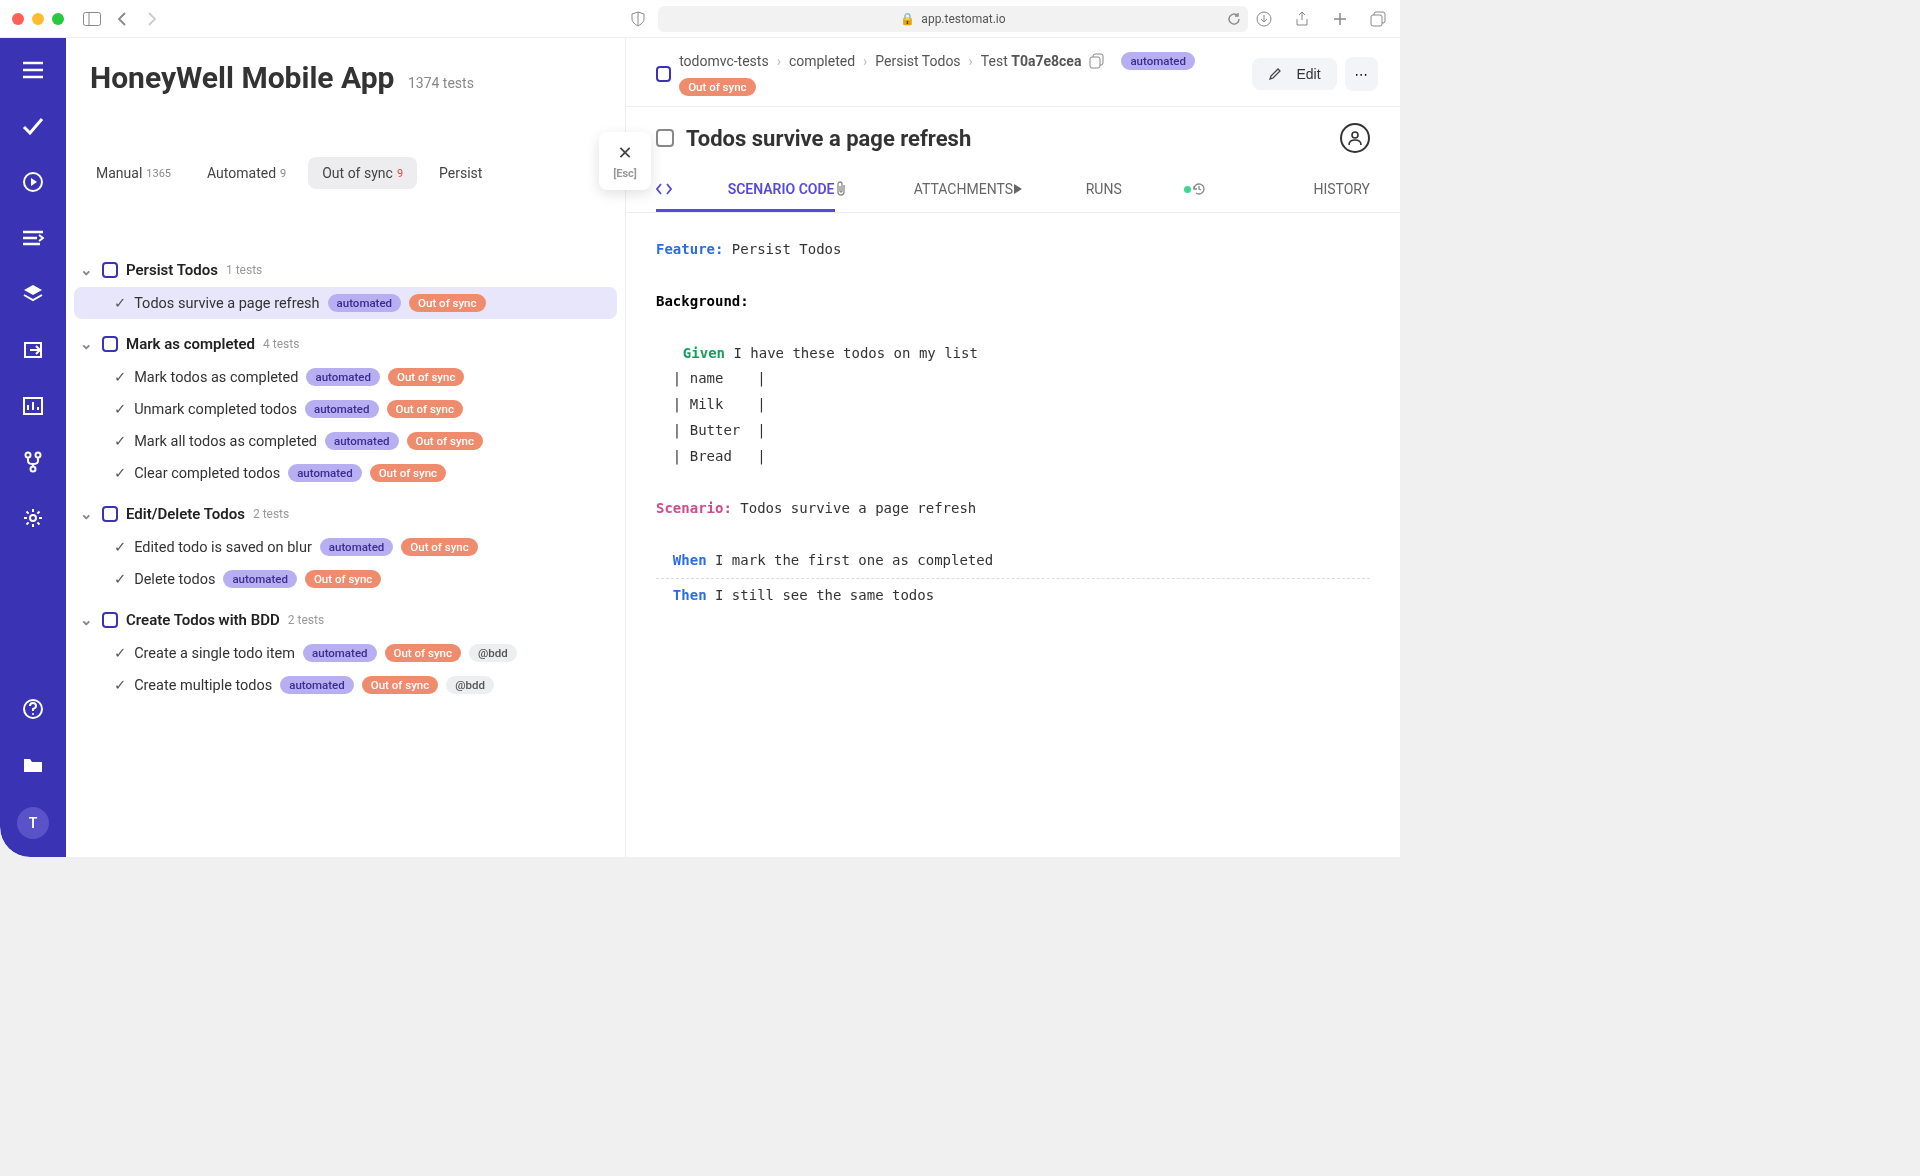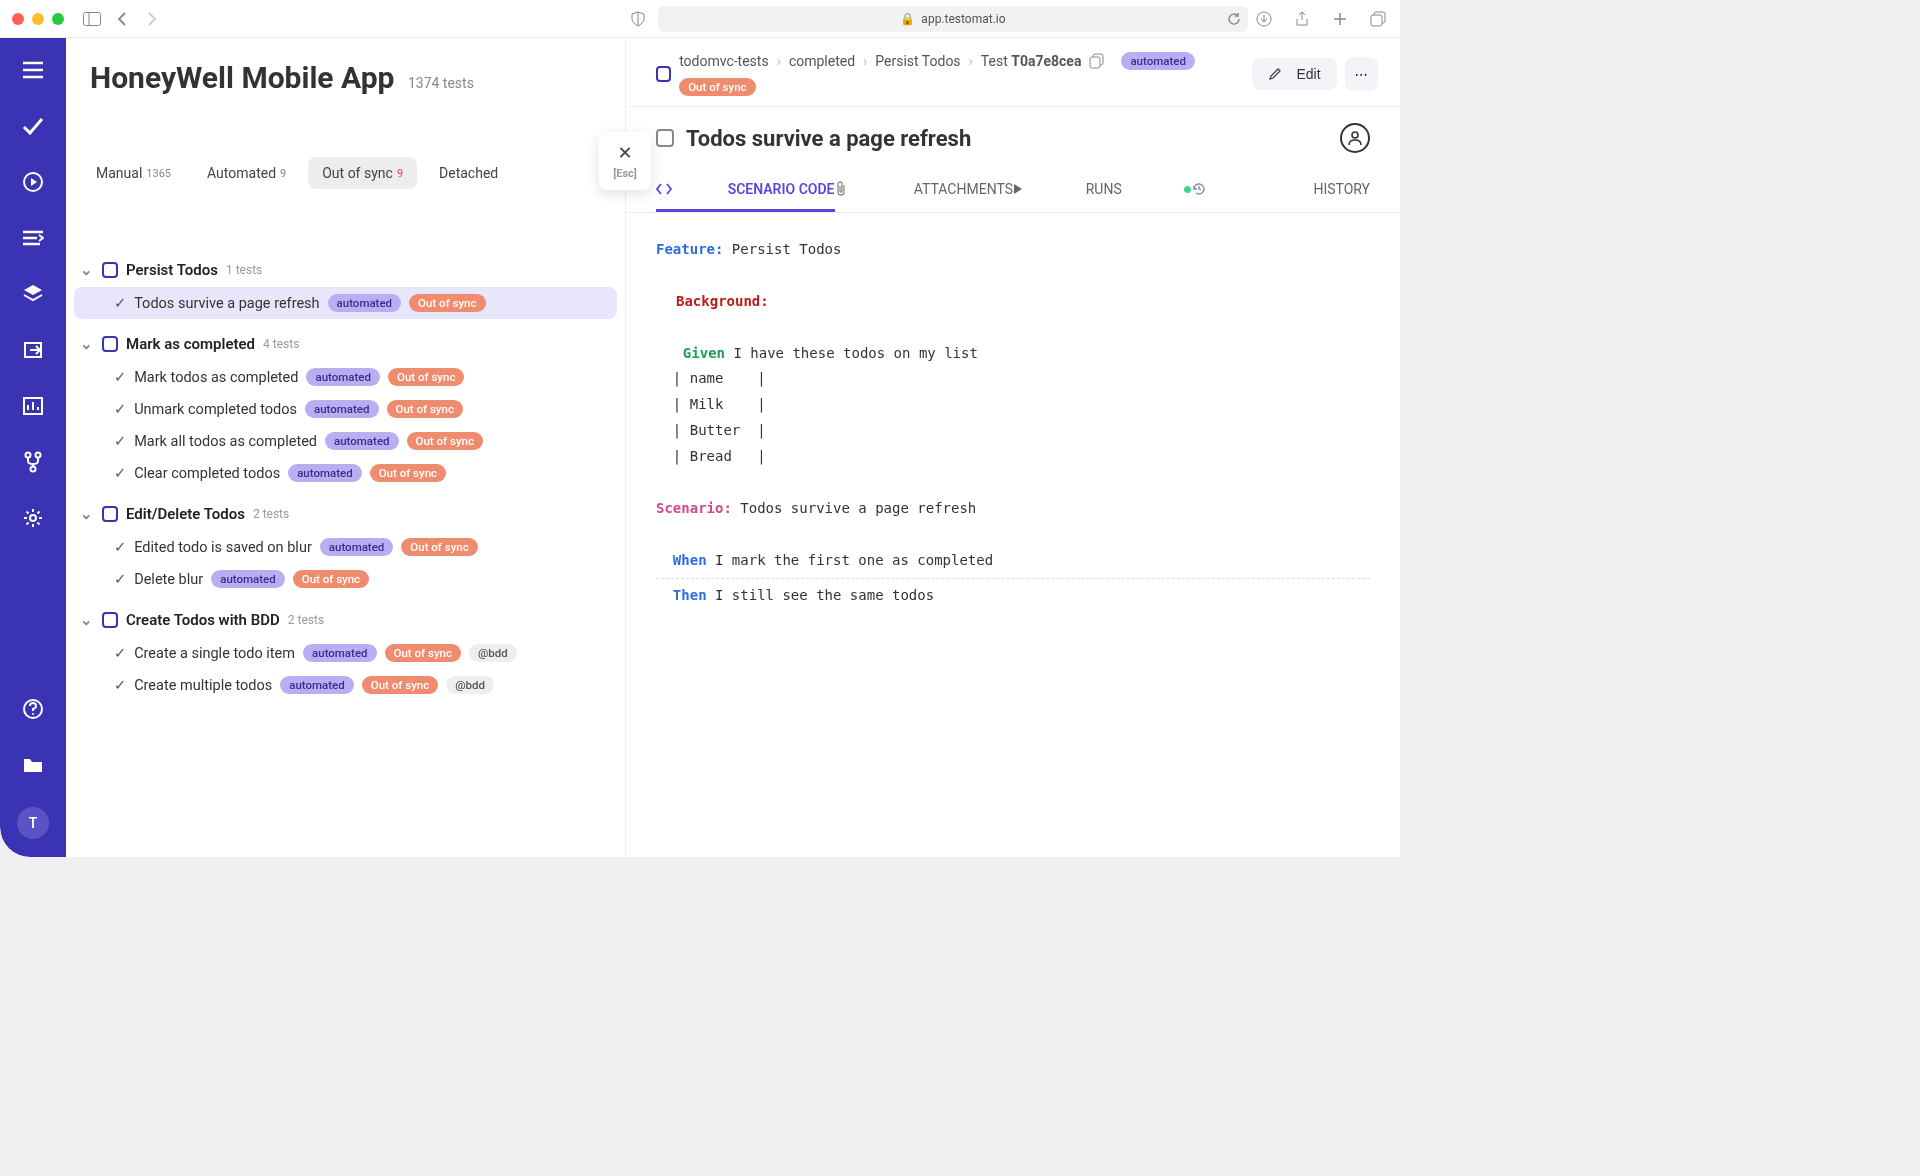--- a/index.html
+++ b/index.html
@@ -155,21 +155,21 @@
   }
   .rp-tab.active { color:#5548e0; border-bottom-color:#5548e0; font-weight:600; }
   .pulse { width:7px; height:7px; border-radius:50%; background:#3cd88f; }
 
   .code {
     padding: 24px 30px; font-family: "SFMono-Regular", Menlo, monospace;
     font-size:14px; line-height:1.85; color:#333;
     white-space:pre;
   }
   .kw-feature { color:#2b6de0; font-weight:600; }
-  .kw-bg { color:#b91c1c; font-weight:600;margin-left:20px; }
+  .kw-bg { color:#000000; font-weight:600; }
   .kw-given { color:#1a9e5a; font-weight:600;margin-left:10px; }
   .kw-scenario { color:#d14a8e; font-weight:600; }
   .kw-when { color:#2b6de0; font-weight:600; }
   .kw-then { color:#2b6de0; font-weight:600; }
   .dashed { border-top:1px dashed #ddd; margin:4px 0; }
   svg { display:block; }
 </style>
 </head>
 <body>
 
@@ -323,21 +323,21 @@
       </div>
       <div class="tab">
         <span>Automated</span>
           <span class="count">9</span>
       </div>
       <div class="tab active">
         <span>Out of sync</span>
           <span class="count red">9</span>
       </div>
       <div class="tab">
-        <span>Detached</span>
+        <span>Persist</span>
       </div>
     </div>
 
     <div class="tree" id="tree">
         <div class="suite">
           <div class="suite-header">
             <span class="caret">⌄</span>
             <span class="cb"></span>
             <span>Persist Todos</span>
             <span class="note">1 tests</span>
@@ -394,21 +394,21 @@
           </div>
           <div class="tests">
             <div class="test-row">
               <span class="chk">✓</span>
               <span>Edited todo is saved on blur</span>
               <span class="badge auto">automated</span>
               <span class="badge oos">Out of sync</span>
             </div>
             <div class="test-row">
               <span class="chk">✓</span>
-              <span>Delete blur</span>
+              <span>Delete todos</span>
               <span class="badge auto">automated</span>
               <span class="badge oos">Out of sync</span>
             </div>
           </div>
         </div>
         <div class="suite">
           <div class="suite-header">
             <span class="caret">⌄</span>
             <span class="cb"></span>
             <span>Create Todos with BDD</span>

